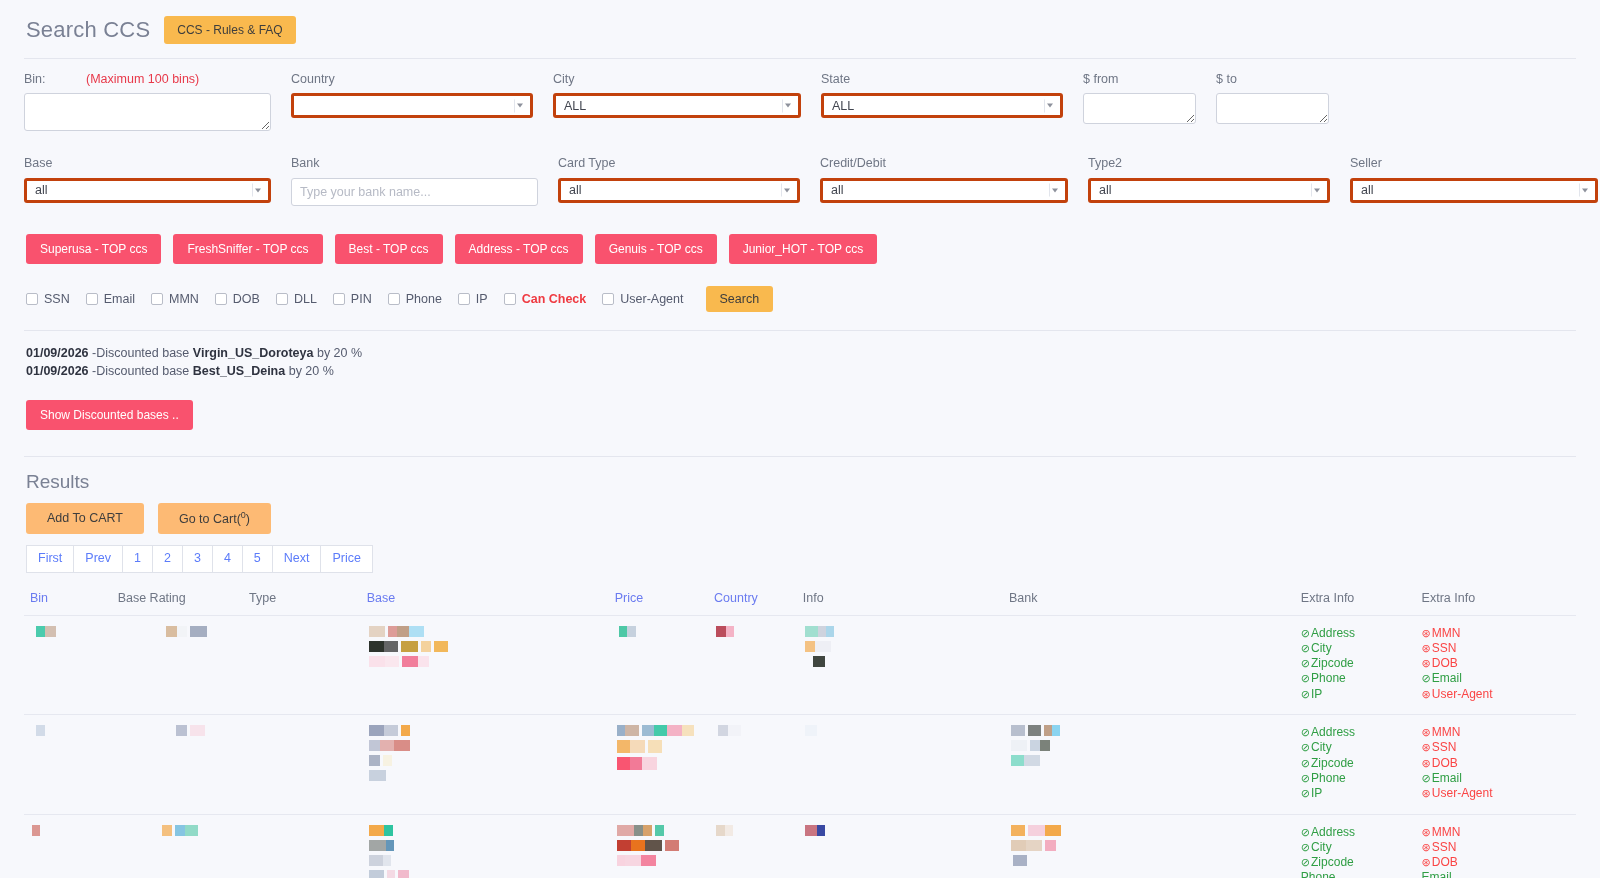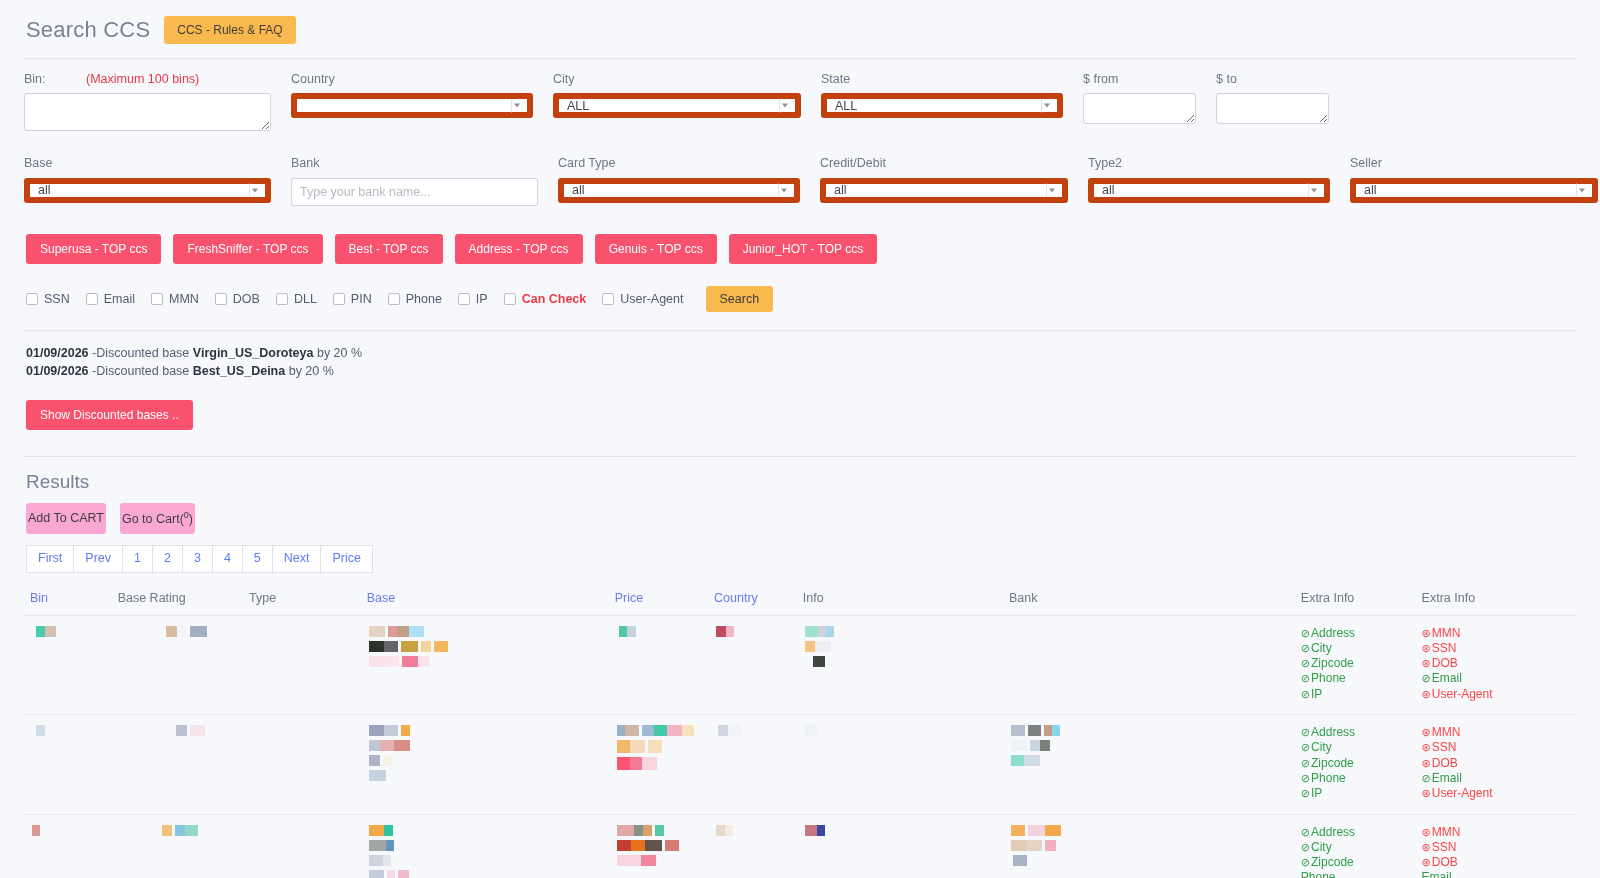--- a/index.html
+++ b/index.html
@@ -31,21 +31,21 @@
   .lbl .req { color: #e8394a; margin-left: 37px; }
   textarea.ta {
     width: 100%; height: 38px; resize: vertical;
     border: 1px solid #cfd3dd; border-radius: 3px; background: #fff;
     font-family: "Liberation Sans", sans-serif; font-size: 12.5px; padding: 5px 7px;
     color: #444; outline: none;
   }
   textarea.ta.small { height: 31px; }
   .sel {
     position: relative; width: 100%; height: 25px;
-    border: 6px solid #c2410c; border-radius: 3px; background: #fff;
+    border: 3px solid #c2410c; border-radius: 3px; background: #fff;
     display: flex; align-items: center; padding: 0 18px 0 8px;
     font-size: 12.5px; color: #41454f; cursor: pointer;
   }
   .sel .caret {
     position: absolute; right: 5px; top: 50%; transform: translateY(-50%);
     width: 11px; height: 13px; border-left: 1px solid #e2e5ec;
     display: flex; align-items: center; justify-content: center;
   }
   .sel .caret i {
     display: block; width: 0; height: 0;
@@ -87,23 +87,23 @@
   .newsline { font-size: 12.5px; color: #555b6e; line-height: 1.25; padding: 1px 0; }
   .newsline b { color: #2f3340; }
   .newsline .dt { font-weight: bold; color: #2f3340; }
   .disc-btn-wrap { padding: 20px 0 0 2px; }
 
   
   .resrule { margin-top: 26px; }
   .res-title { font-size: 19px; color: #7a8194; font-weight: 400; padding: 14px 0 10px 2px; }
   .cartrow { display: flex; gap: 14px; padding-left: 2px; }
   .btn-cart {
-    background: #f9a8d4; border: none; border-radius: 3px; color: #3d3d3d;
+    background: #fdba74; border: none; border-radius: 3px; color: #3d3d3d;
     font-size: 12.5px; font-family: "Liberation Sans", sans-serif;
-    padding: 8px 2px; cursor: pointer; line-height: 1;
+    padding: 8px 21px; cursor: pointer; line-height: 1;
   }
   .btn-cart sup { font-size: 9px; }
 
   .pager { display: flex; margin: 11px 0 0 2px; }
   .pg {
     border: 1px solid #dfe2ea; border-right: none; background: #fff;
     color: #5c7cfa; font-size: 12.5px; padding: 5px 11px; cursor: pointer;
     line-height: 1.25;
   }
   .pg:last-child { border-right: 1px solid #dfe2ea; }

